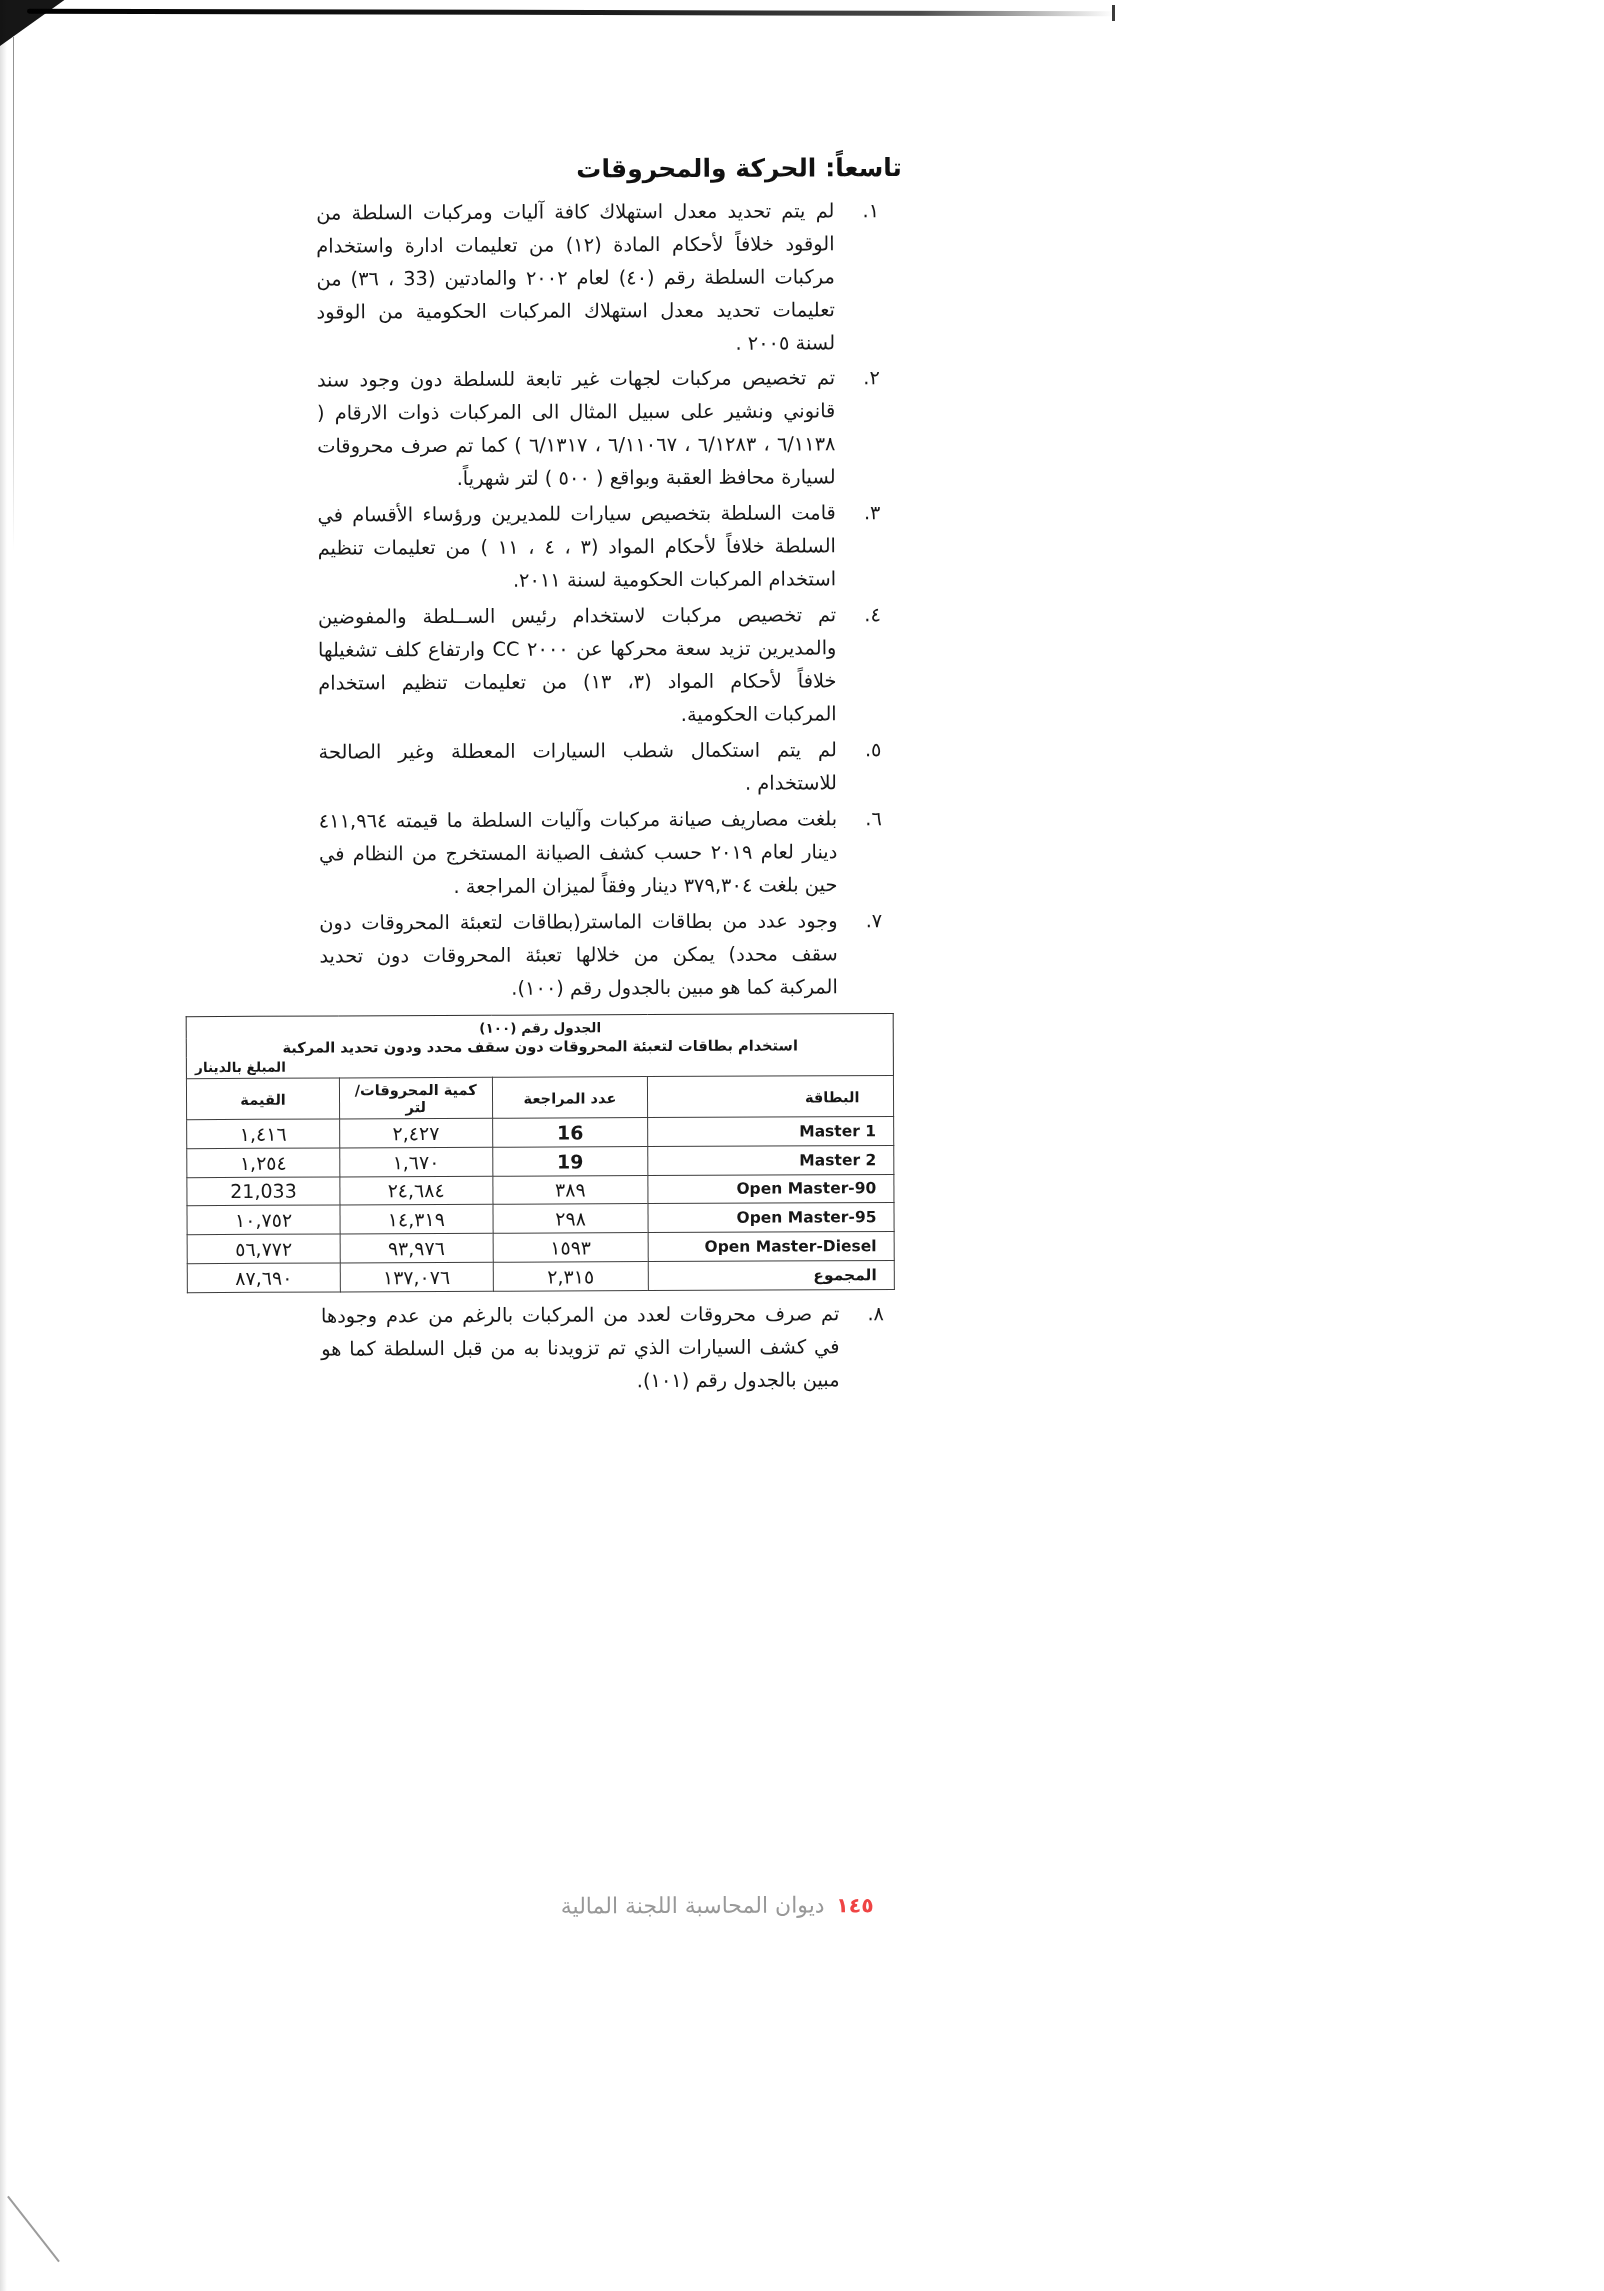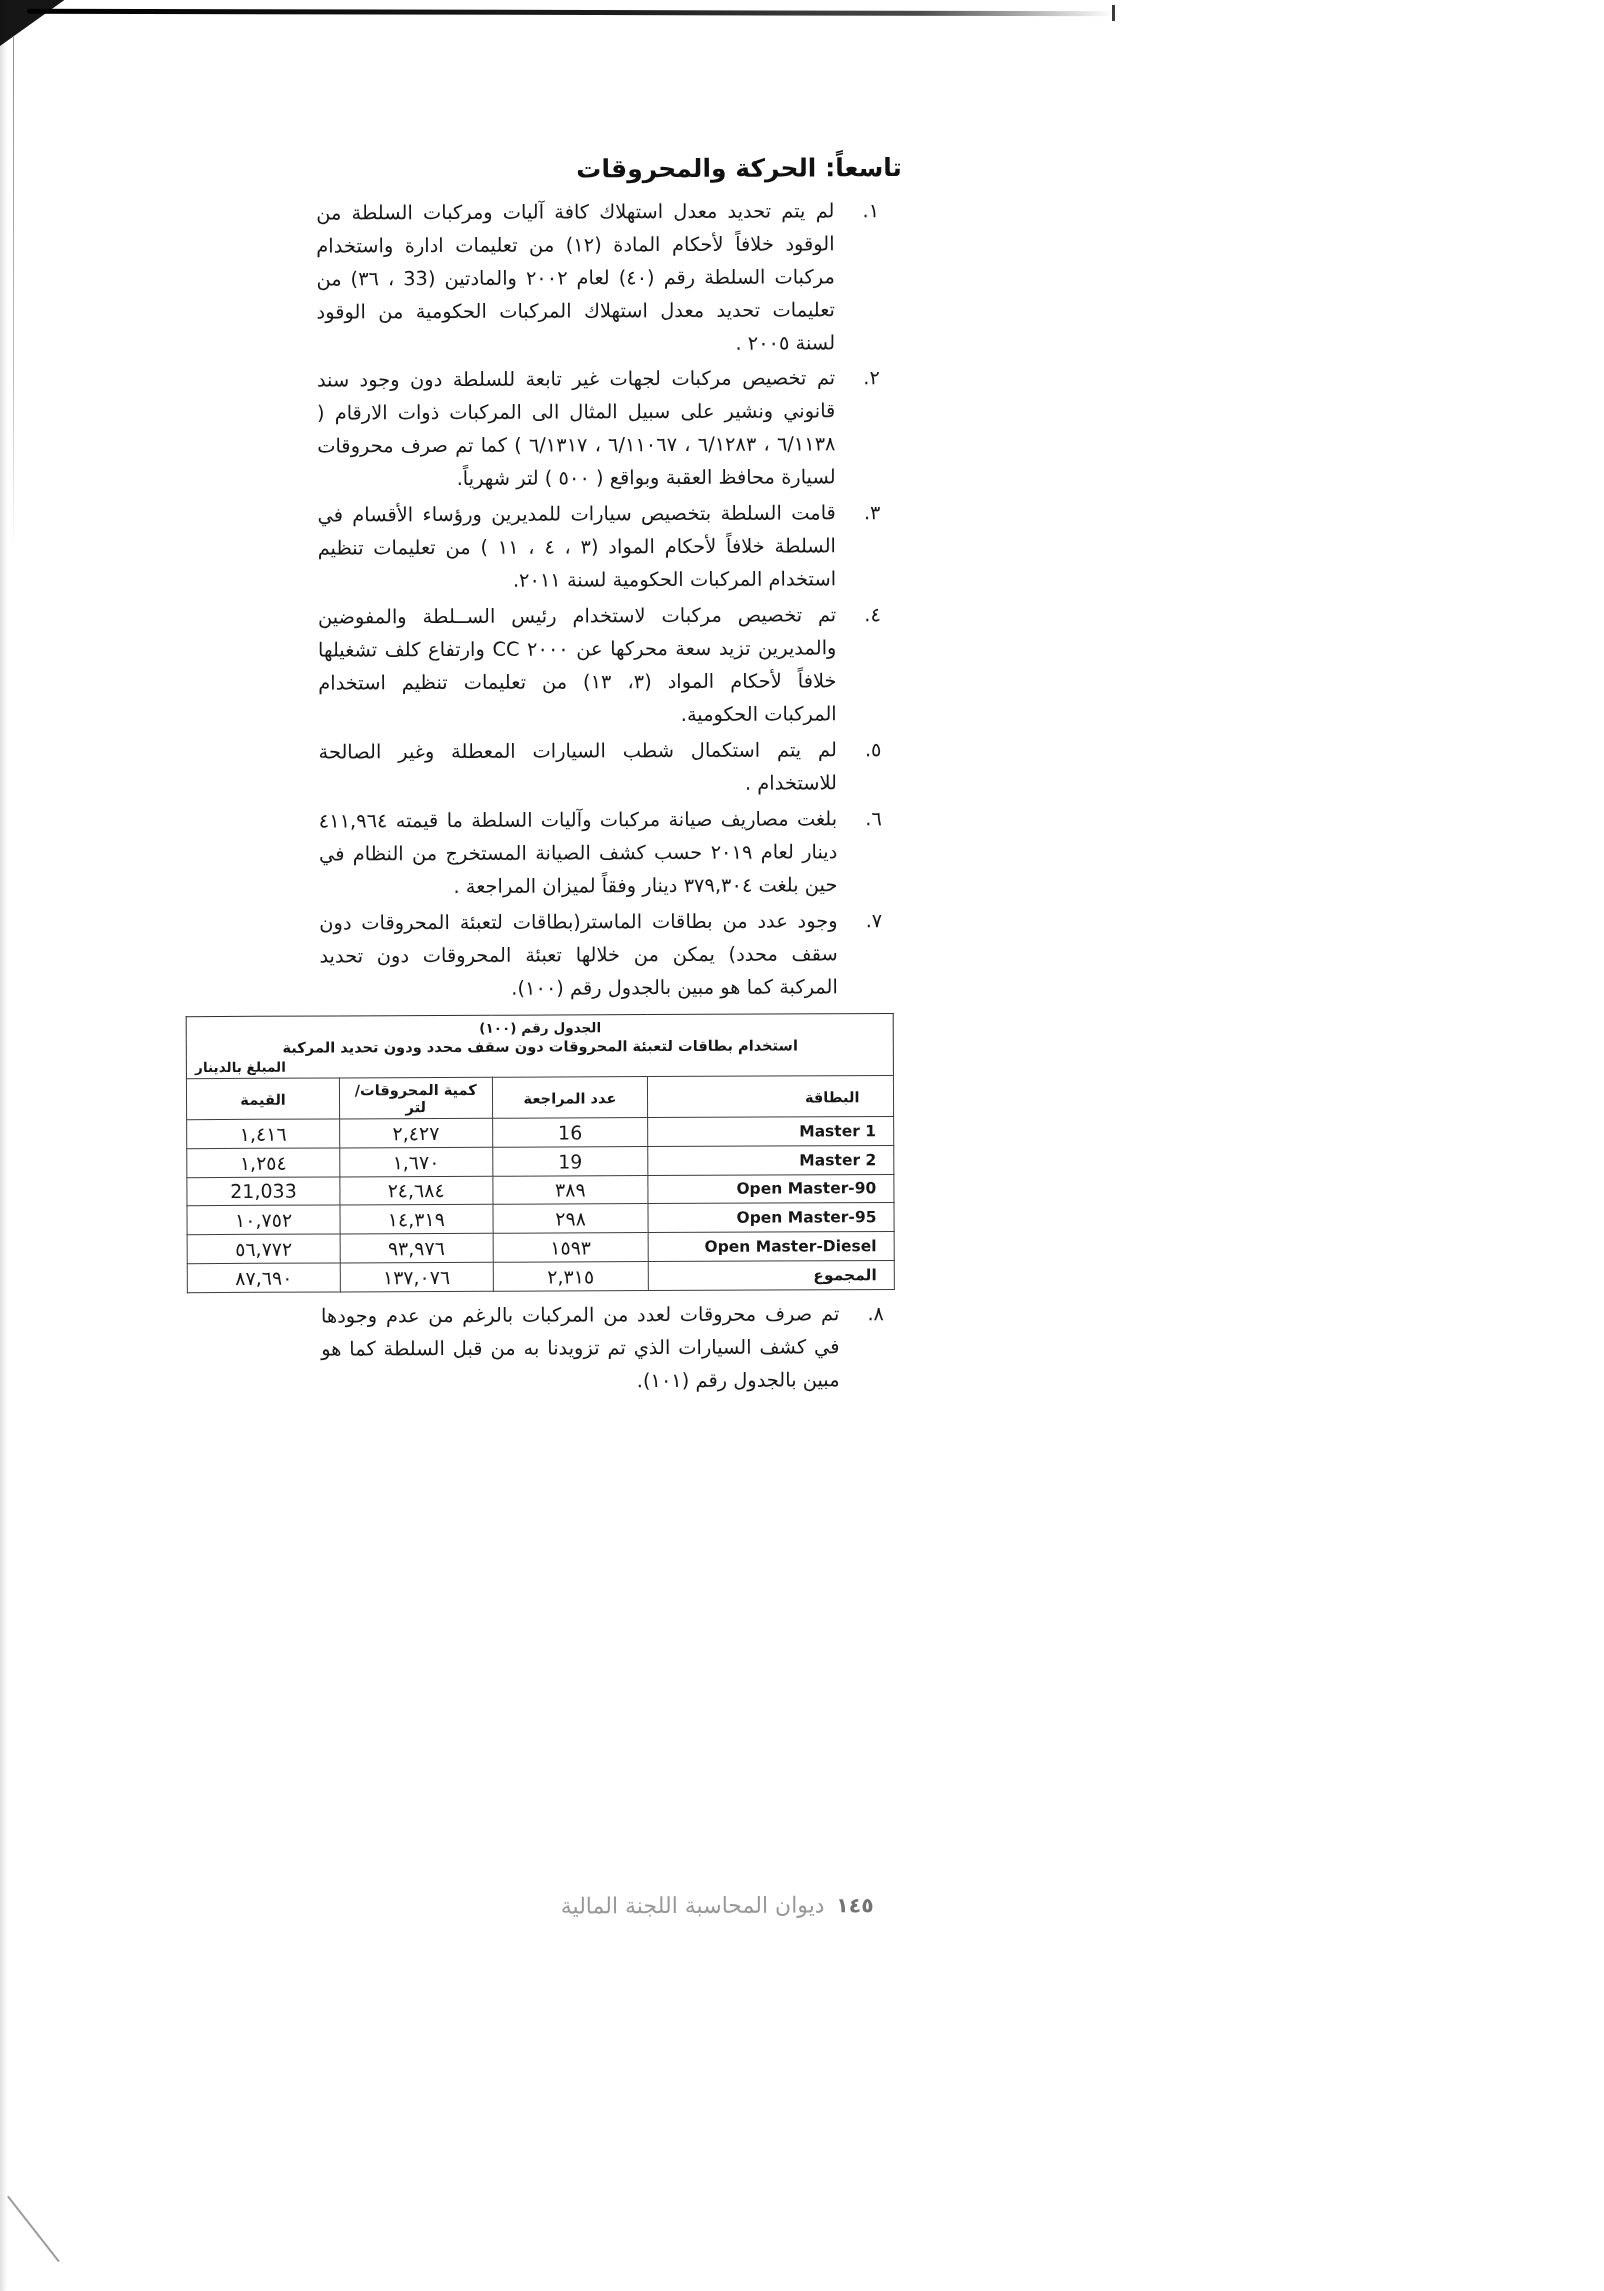--- a/index.html
+++ b/index.html
@@ -93,30 +93,30 @@
   td.cap2 { border: none; text-align: center; font-size: 14.6px; font-weight: bold; padding: 1px 3.9px 1.9px; }
   td.unit-note { border: none; text-align: left; font-size: 13.6px; font-weight: bold; padding: 1.9px 7.8px 2.9px; }
   th, td.d {
     border: 1px solid #3d3d3d;
     padding: 2.9px 5.8px;
   }
   th { font-size: 14.6px; font-weight: bold; text-align: center; height: 29px; }
   th.card-h { text-align: right; padding-right: 34px; }
   td.d { font-size: 19px; text-align: center; height: 25px; }
   td.card-c { text-align: right; padding-right: 17.5px; font-weight: bold; font-size: 15.5px; }
-  tr.r0 td.mv, tr.r1 td.mv { font-weight: normal; margin-left: 9px; }
+  tr.r0 td.mv, tr.r1 td.mv { font-weight: bold; margin-left: 9px; }
 
   
   .footer {
     position: absolute; top: 1892px; right: 739px;
     direction: rtl;
     display: flex; align-items: center; gap: 11.6px;
     white-space: nowrap;
   }
-  .footer .pnum { font-size: 20.4px; font-weight: bold; color: #737373; }
+  .footer .pnum { font-size: 20.4px; font-weight: bold; color: #ef4444; }
   .footer .flabel { font-size: 22px; color: #989898; letter-spacing: 3.9px; }
 </style>
 </head>
 <body>
 
 <div class="page">
 
   <div class="art-corner"></div>
   <div class="art-topline"></div>
   <div class="art-tick"></div>

